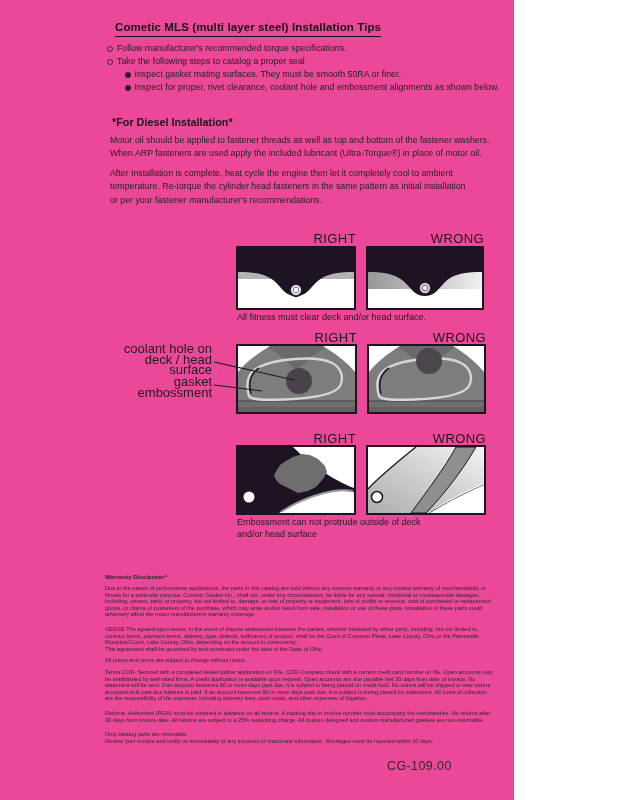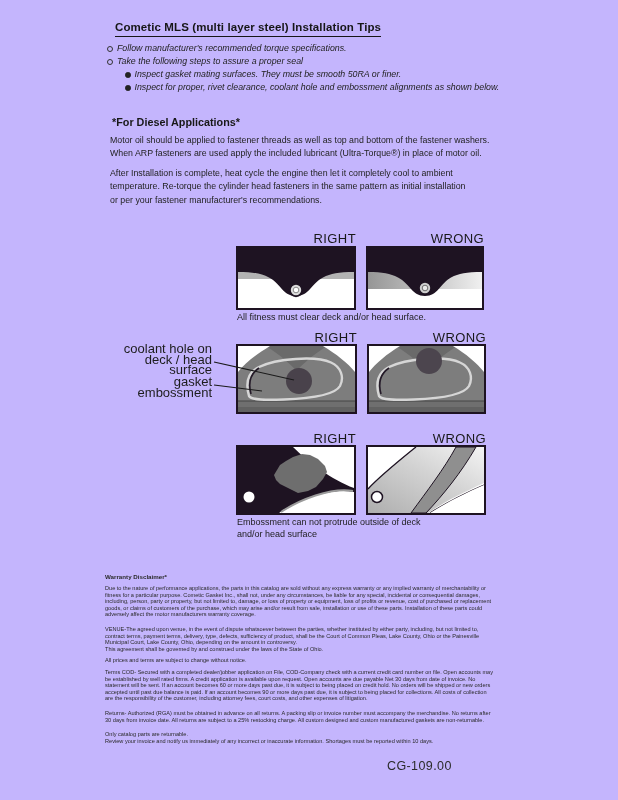--- a/index.html
+++ b/index.html
@@ -1,28 +1,28 @@
 <!DOCTYPE html>
 <html><head>
 <meta charset="utf-8">
 <style>
   html,body{margin:0;padding:0;background:#fff;}
   .page{
-    position:relative;width:618px;height:800px;background:#c4b5fd;overflow:hidden;
+    position:relative;width:514px;height:800px;background:#ec4899;overflow:hidden;
     font-family:"Liberation Sans","DejaVu Sans",sans-serif;color:#1e1e1e;
     -webkit-font-smoothing:antialiased;
   }
   .abs{position:absolute;}
   .pre{white-space:pre-line;}
 
   .title{
     left:115px;top:21px;font-size:11.5px;font-weight:bold;color:#161616;
     border-bottom:1.8px solid #161616;padding-bottom:3px;letter-spacing:.1px;
   }
-  .bullets{left:107px;top:42px;font-size:8.8px;line-height:13px;color:#222;font-style:italic;}
+  .bullets{left:107px;top:42px;font-size:8.8px;line-height:13px;color:#222;}
   .brow{display:flex;align-items:flex-start;}
   .bmark{width:4px;height:4px;border:1px solid #333;border-radius:50%;margin:4px 4px 0 0;flex:0 0 auto;}
   .brow.sub{margin-left:18px;}
   .bmark.solid{background:#222;border-color:#222;width:3.5px;height:3.5px;}
 
   .diesel-h{left:112px;top:116px;font-size:10.8px;font-weight:bold;color:#181818;}
   .para{left:110px;font-size:8.8px;line-height:13.4px;color:#232323;}
   .p1{top:134px;}
   .p2{top:167px;}
   .p3{top:210px;}
@@ -47,33 +47,33 @@
 
   <div class="abs title">Cometic MLS (multi layer steel) Installation Tips</div>
 
   <div class="abs bullets">
     <div class="brow">
         <span class="bmark"></span>
         <span>Follow manufacturer's recommended torque specifications.</span>
       </div>
     <div class="brow">
         <span class="bmark"></span>
-        <span>Take the following steps to assure a proper seal</span>
+        <span>Take the following steps to catalog a proper seal</span>
       </div>
     <div class="brow sub">
         <span class="bmark solid"></span>
         <span>Inspect gasket mating surfaces.  They must be smooth 50RA or finer.</span>
       </div>
     <div class="brow sub">
         <span class="bmark solid"></span>
         <span>Inspect for proper, rivet clearance, coolant hole and embossment alignments as shown below.</span>
       </div>
   </div>
 
-  <div class="abs diesel-h">*For Diesel Applications*</div>
+  <div class="abs diesel-h">*For Diesel Installation*</div>
   <div class="abs para p2 pre">After Installation is complete, heat cycle the engine then let it completely cool to ambient
 temperature. Re-torque the cylinder head fasteners in the same pattern as initial installation
 or per your fastener manufacturer's recommendations.</div>
   <div class="abs para p1 pre">Motor oil should be applied to fastener threads as well as top and bottom of the fastener washers.
 When ARP fasteners are used apply the included lubricant (Ultra-Torque®) in place of motor oil.</div>
 
   <div class="abs figlabel" style="left:236px;top:231px;">RIGHT</div>
   <div class="abs figlabel" style="left:366px;top:231px;width:118px;">WRONG</div>
 
   <svg class="abs" style="left:236px;top:246px;" width="120" height="64" viewBox="0 0 120 64">

